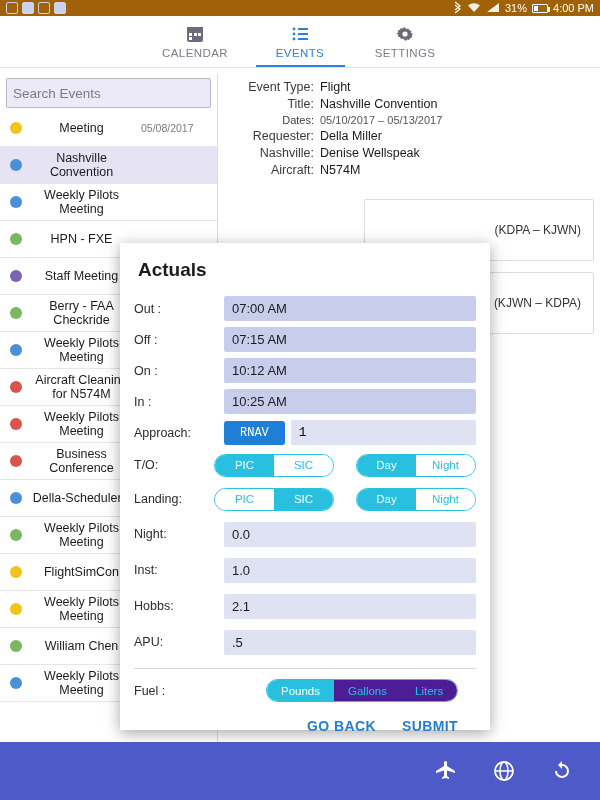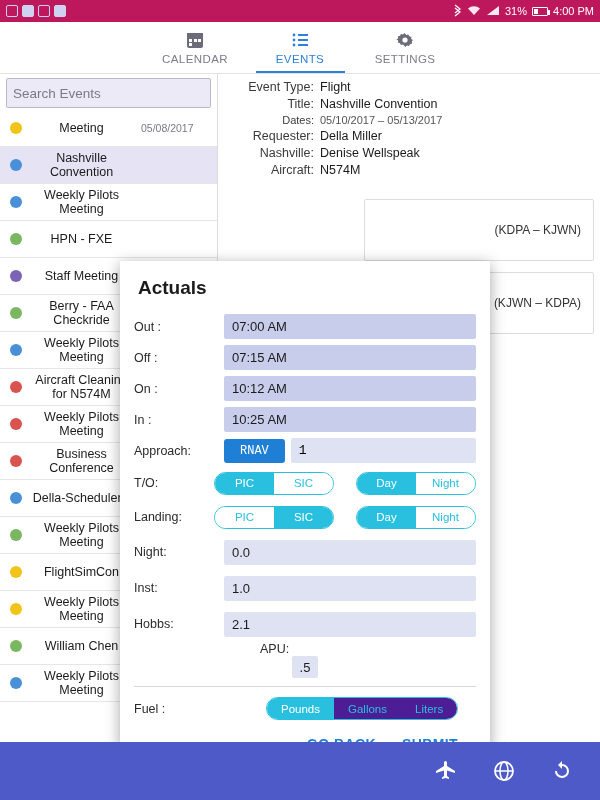--- a/index.html
+++ b/index.html
@@ -7,21 +7,21 @@
   body {
     width:600px; height:800px;
     font-family:"Liberation Sans", sans-serif;
     background:#ffffff;
     overflow:hidden;
     position:relative;
   }
 
   
   .statusbar {
-    height:22px; background:#be185d; color:#ffffff;
+    height:16px; background:#a16207; color:#ffffff;
     display:flex; align-items:center; padding:0 6px;
     font-size:11px;
   }
   .statusbar .left { display:flex; align-items:center; gap:4px; }
   .statusbar .spacer { flex:1; }
   .statusbar .right { display:flex; align-items:center; gap:5px; font-size:11px; }
   .sb-sq { width:12px; height:12px; border:1px solid #cfd2ef; border-radius:2px; display:inline-block; }
   .sb-sq.filled { background:#cfd2ef; }
   .batt { width:16px;height:9px;border:1px solid #fff;border-radius:1px;position:relative;display:inline-block;}
   .batt:after{content:"";position:absolute;right:-3px;top:2px;width:2px;height:5px;background:#fff;}
@@ -76,21 +76,21 @@
   .leg-card {
     position:absolute; right:6px; width:230px; height:62px;
     border:1px solid #dcdcdc; background:#fff; border-radius:2px;
     display:flex; align-items:center; justify-content:flex-end;
     padding-right:12px; font-size:12px; color:#333;
   }
 
   
   .scrim { position:absolute; top:74px; left:0; right:0; bottom:58px; background:rgba(0,0,0,0.0); }
   .modal {
-    position:absolute; left:120px; top:187px; width:370px; height:487px;
+    position:absolute; left:120px; top:169px; width:370px; height:487px;
     background:#ffffff; box-shadow:0 3px 14px rgba(0,0,0,.35);
     padding:10px 14px 8px 14px;
   }
   .modal h2 { margin:6px 0 12px 4px; font-size:19px; font-weight:700; color:#1b1b1b; }
   .frow { display:flex; align-items:center; height:31px; margin-bottom:0px; }
   .flabel { width:90px; font-size:12.5px; color:#2b2b2b; }
   .finput {
     flex:1; height:25px; background:#c8cdec; border:none; border-radius:2px;
     display:flex; align-items:center; padding:0 8px;
     font-size:13px; color:#1b1b1b;
@@ -391,21 +391,21 @@
       <span class="finput light">0.0</span>
     </div>
     <div class="frow" style="height:36px;">
       <span class="flabel">Inst:</span>
       <span class="finput light">1.0</span>
     </div>
     <div class="frow" style="height:36px;">
       <span class="flabel">Hobbs:</span>
       <span class="finput light">2.1</span>
     </div>
-    <div class="frow" style="height:36px;flex-direction:column;">
+    <div class="frow" style="height:36px;">
       <span class="flabel">APU:</span>
       <span class="finput light">.5</span>
     </div>
 
     <div class="fuel-row">
       <span class="flabel">Fuel :</span>
       <span class="fuelseg">
         <div class="on">Pounds</div>
         <div>Gallons</div>
         <div>Liters</div>

